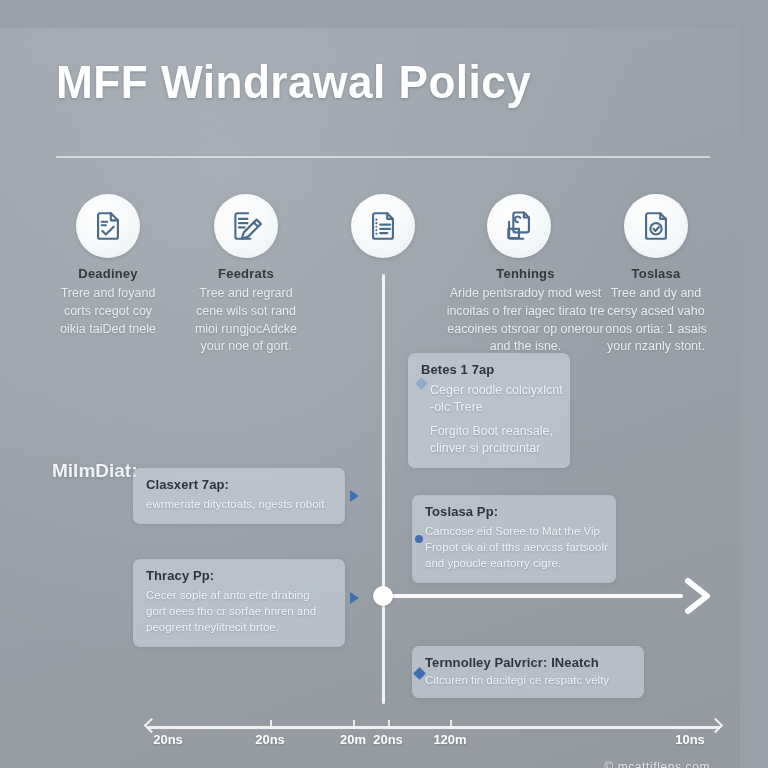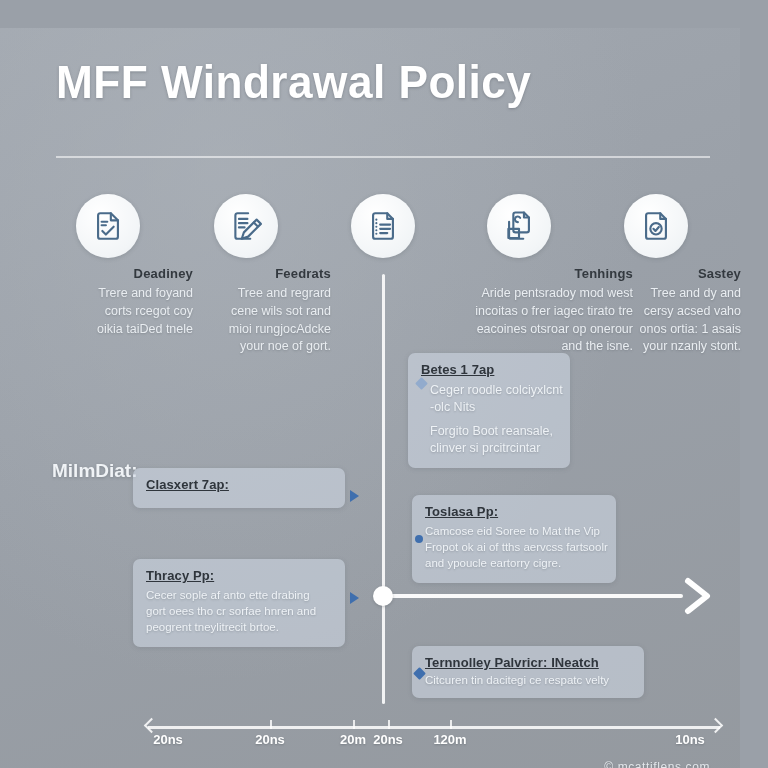--- a/index.html
+++ b/index.html
@@ -60,21 +60,21 @@
     background:radial-gradient(circle at 38% 32%, #ffffff 0%, #f2f5f7 70%, #e8ecef 100%);
     display:flex; align-items:center; justify-content:center;
     box-shadow:0 1px 4px rgba(70,76,84,0.22);
   }
   .icon-circle svg { width:34px; height:34px; display:block; }
 
   
   .col {
     position:absolute;
     width:170px;
-    text-align:right;
+    text-align:center;
     transform:translateX(-85px);
   }
   .col-head {
     font-size:13px;
     font-weight:bold;
     color:#33393f;
     margin-bottom:4px;
     letter-spacing:0.2px;
   }
   .col-body {
@@ -122,21 +122,20 @@
     padding:9px 13px 11px 13px;
     box-shadow:0 1px 5px rgba(78,84,92,0.18);
   }
   .callout-head {
     font-size:13px;
     font-weight:bold;
     color:#2f353c;
     margin-bottom:5px;
     white-space:nowrap;
     letter-spacing:0.1px;
-    text-decoration:underline;
   }
   .callout-line {
     font-size:12.5px;
     line-height:1.38;
     color:#eef2f6;
     white-space:nowrap;
     text-shadow:0 1px 2px rgba(70,76,84,0.30);
   }
   .callout-bullets .callout-line { padding-left:9px; }
 
@@ -320,21 +319,21 @@
     <div class="col-head">Tenhings</div>
     <div class="col-body">
       <div>Aride pentsradoy mod west</div>
       <div>incoitas o frer iagec tirato tre</div>
       <div>eacoines otsroar op onerour</div>
       <div>and the isne.</div>
     </div>
   </div>
 
   <div class="col" style="left:656px; top:238px">
-    <div class="col-head">Sastey</div>
+    <div class="col-head">Toslasa</div>
     <div class="col-body">
       <div>Tree and dy and</div>
       <div>cersy acsed vaho</div>
       <div>onos ortia: 1 asais</div>
       <div>your nzanly stont.</div>
     </div>
   </div>
 
   <div class="v-line"></div>
   <div class="h-line"></div>
@@ -344,27 +343,28 @@
     </svg>
   </div>
   <div class="node-dot"></div>
 
   <div class="side-label" style="left:52px; top:432px">MilmDiat:</div>
 
   <div class="bullet-marker" style="left:417px; top:351px"></div>
   <div class="callout callout-bullets" style="left:408px; top:325px; width:162px">
     <div class="callout-head">Betes 1 7ap</div>
     <div class="callout-line">Ceger roodle colciyxlcnt</div>
-    <div class="callout-line">-olc Nits</div>
+    <div class="callout-line">-olc Trere</div>
     <div class="callout-line" style="margin-top:6px">Forgito Boot reansale,</div>
     <div class="callout-line">clinver si prcitrcintar</div>
   </div>
 
   <div class="callout" style="left:133px; top:440px; width:212px">
     <div class="callout-head">Clasxert 7ap:</div>
+    <div class="callout-line" style="font-size:11.5px">ewrmerate dityctoats, ngests roboit</div>
   </div>
   <div class="arrow-marker" style="left:350px; top:462px"></div>
 
   <div class="callout" style="left:412px; top:467px; width:204px">
     <div class="callout-head">Toslasa Pp:</div>
     <div class="callout-line" style="font-size:11.5px">Camcose eid Soree to Mat the Vip</div>
     <div class="callout-line" style="font-size:11.5px">Fropot ok ai of tths aervcss fartsoolr</div>
     <div class="callout-line" style="font-size:11.5px">and ypoucle eartorry cigre.</div>
   </div>
   <div class="bullet-round" style="left:415px; top:507px"></div>

